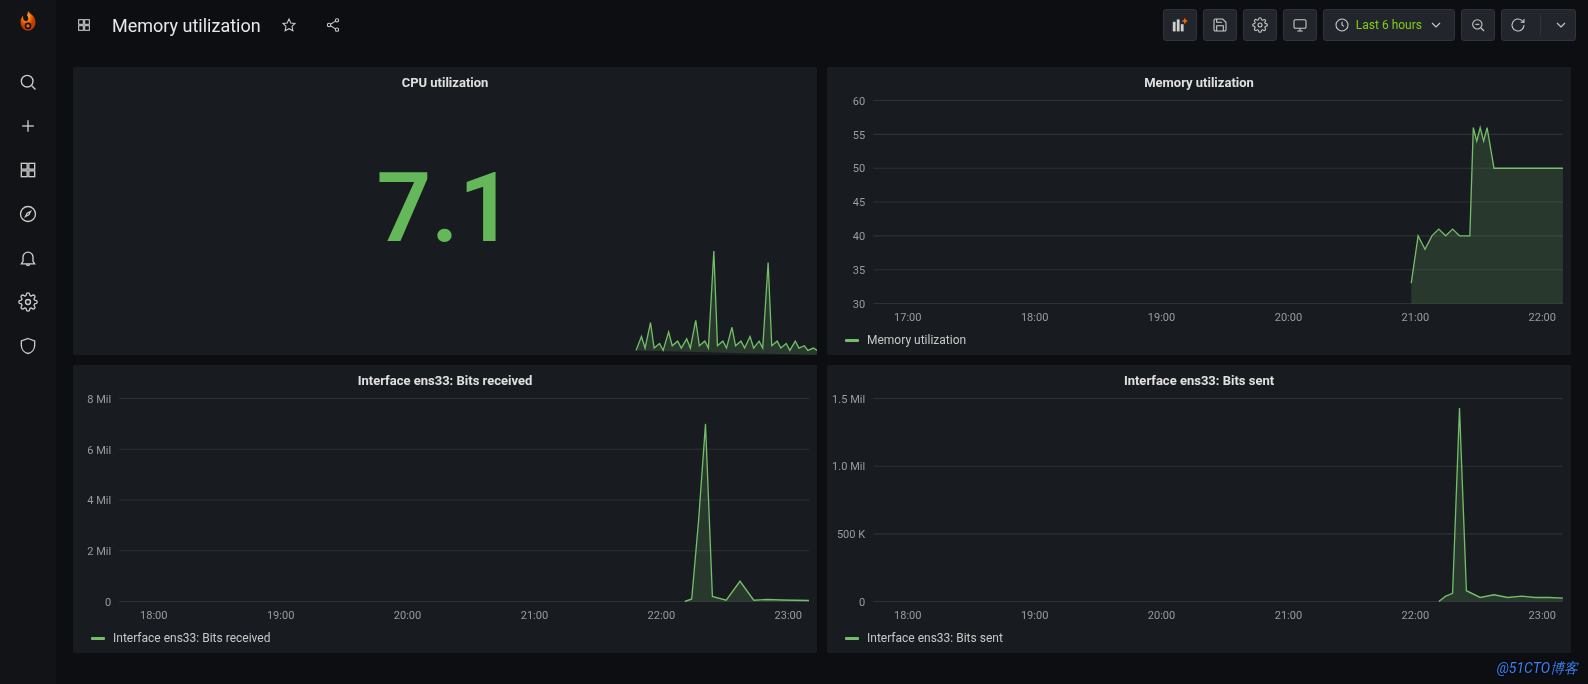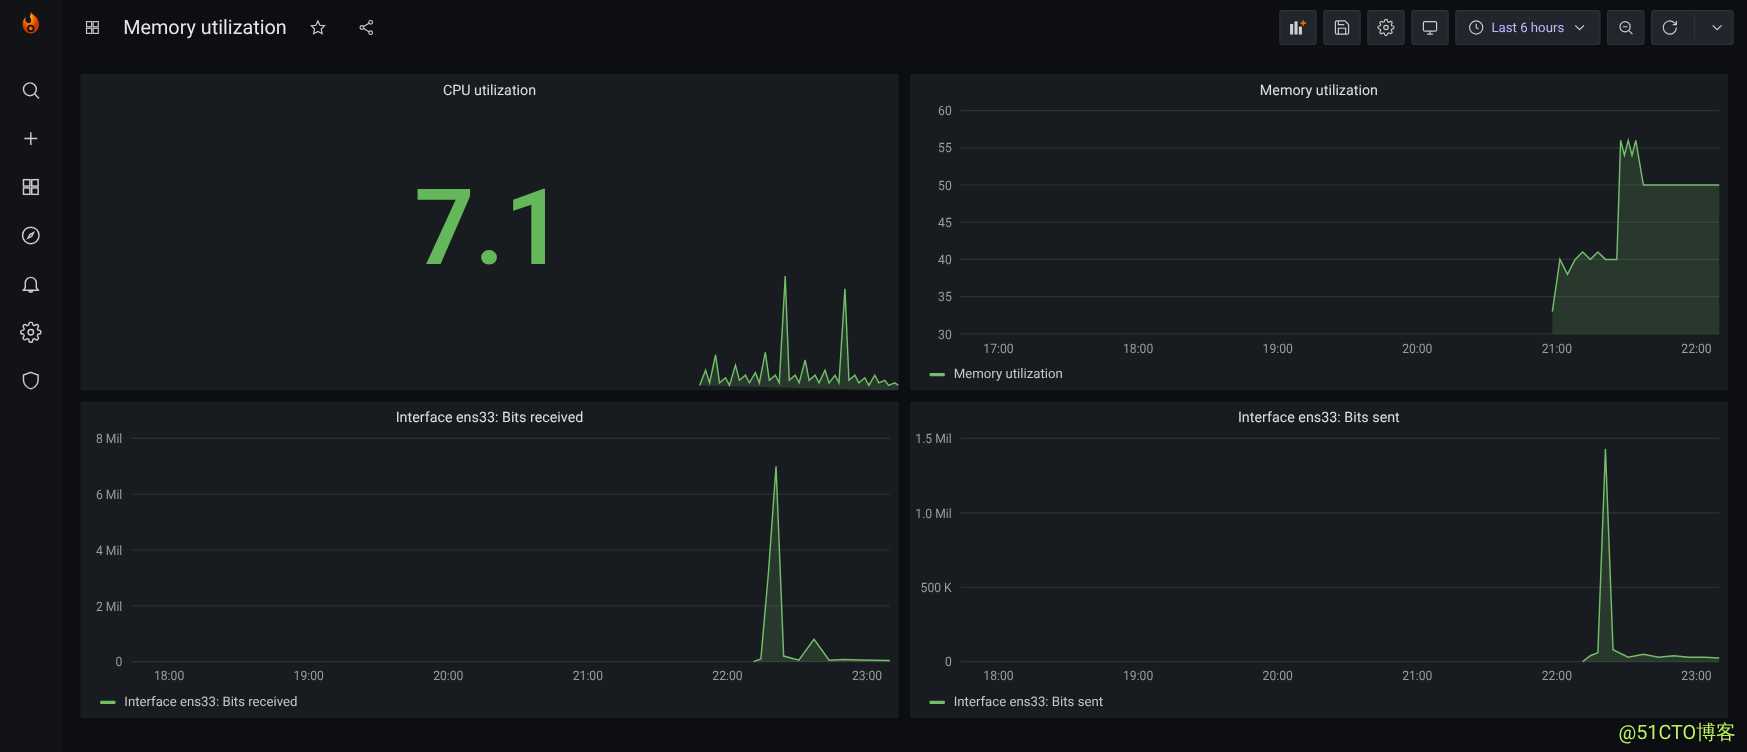--- a/index.html
+++ b/index.html
@@ -52,39 +52,39 @@
     width:32px; height:32px; display:flex; align-items:center; justify-content:center;
     border-radius:3px; cursor:pointer; border:1px solid transparent;
   }
   .icon-btn svg { width:16px; height:16px; stroke:#cccccc; fill:none; stroke-width:1.6;}
   .spacer { flex:1; }
   .toolbar-right { display:flex; align-items:center; gap:6px; }
   .tbtn {
     height:32px; min-width:34px; padding:0 8px;
     background:#22252b; border:1px solid #2f333a; border-radius:3px;
     display:flex; align-items:center; justify-content:center; gap:6px; cursor:pointer;
-    font-size:12px; color:#c4b5fd;
+    font-size:12px; color:#84cc16;
   }
   .tbtn svg { width:16px; height:16px; stroke:#cccccc; fill:none; stroke-width:1.6;}
   .tbtn.addpanel svg { stroke:none;}
   .time-picker { padding:0 10px; }
   .sep { width:1px; height:22px; background:#2f333a;}
   
   .content {
     position:absolute; left:56px; right:0; top:56px; bottom:0;
     padding: 10px 16px 16px 16px;
     display:grid; grid-template-columns: 1fr 1fr; grid-template-rows: 290px 290px;
     gap:8px;
   }
   .panel {
     background: var(--panel); border:1px solid #0c0d11; border-radius:2px;
     display:flex; flex-direction:column; overflow:hidden;
   }
   .panel-title {
-    text-align:center; font-size:13px; color:#e0e0e0; padding:8px 0 2px 0; font-weight:400;
+    text-align:center; font-size:13px; color:#e0e0e0; padding:8px 0 2px 0; font-weight:700;
   }
   .panel-body { flex:1; position:relative; }
   .legend {
     padding:6px 10px 8px 18px; display:flex; align-items:center; gap:8px;
     font-size:12px; color:#c8c8c8;
   }
   .legend .swatch { width:14px; height:3px; background:var(--green); border-radius:1px;}
   
   .cpu-panel .big-number {
     position:absolute; left:50%; top:44%; transform:translate(-50%,-50%);
@@ -92,21 +92,21 @@
   }
   .spark-area {
     position:absolute; left:0; right:0; bottom:0; height:110px;
   }
   svg.plot { width:100%; height:100%; display:block;}
   .plot .grid line { stroke: var(--grid); stroke-width:1; }
   .plot .axis text { fill:#9a9ca0; font-size:11px;}
   .plot .series { stroke: var(--green); stroke-width:1.3; fill:none;}
   .plot .area { fill: rgba(115,191,105,0.18); stroke:none;}
   .watermark {
-    position:absolute; right:10px; bottom:6px; color:#bef264; font-size:18px; text-shadow:0 0 2px #000;
+    position:absolute; right:10px; bottom:6px; color:#3b82f6; font-size:14px; text-shadow:0 0 2px #000;font-style:italic;
   }
 </style>
 </head>
 <body>
 
 <div class="rail">
   <div class="logo">
     <svg viewBox="0 0 32 32" width="30" height="30">
       <defs>
           <radialGradient id="gflame" cx="40%" cy="30%">

